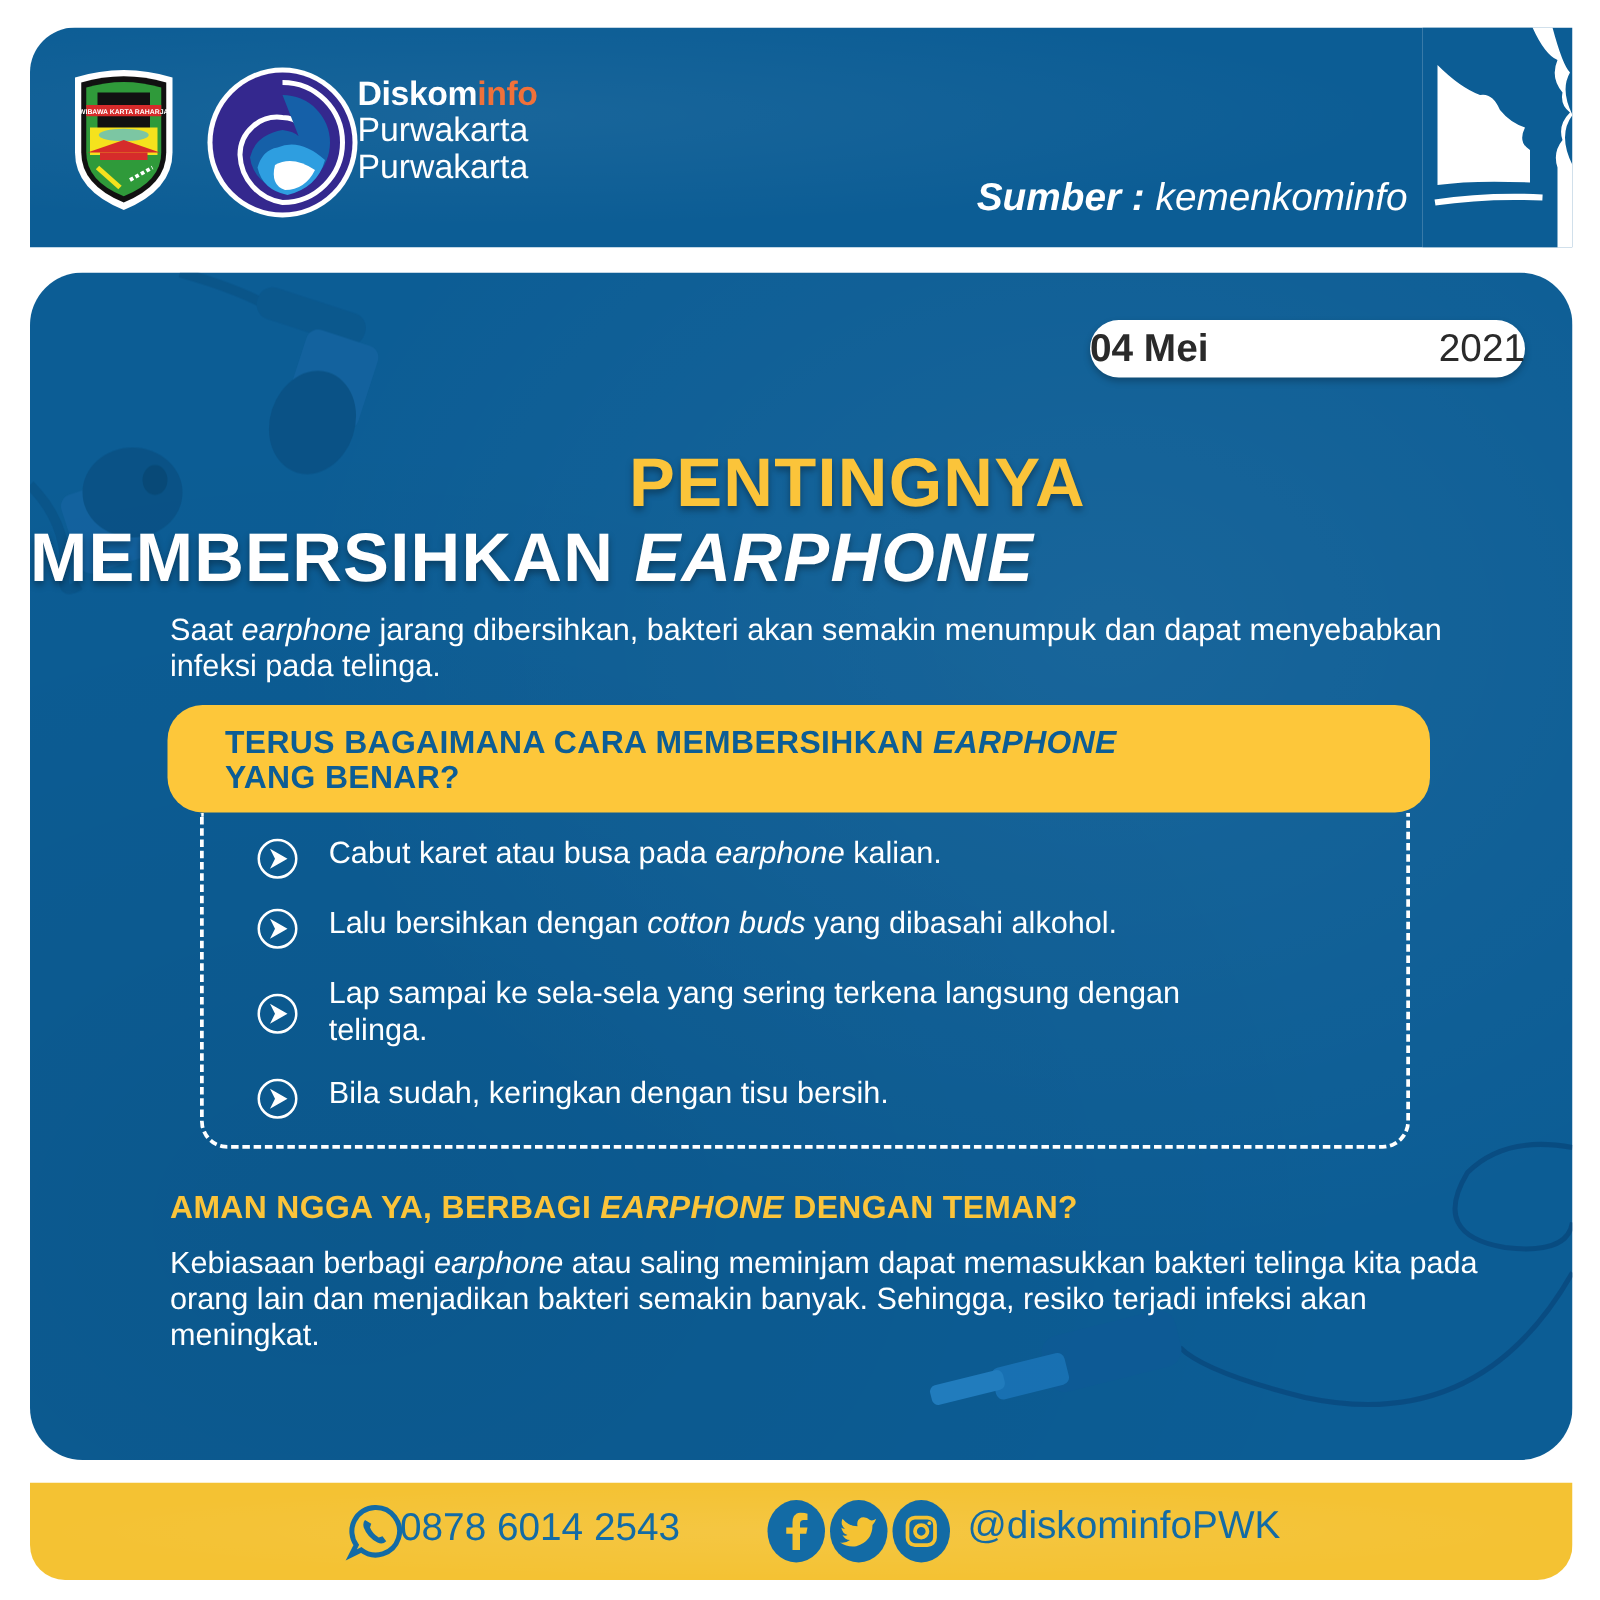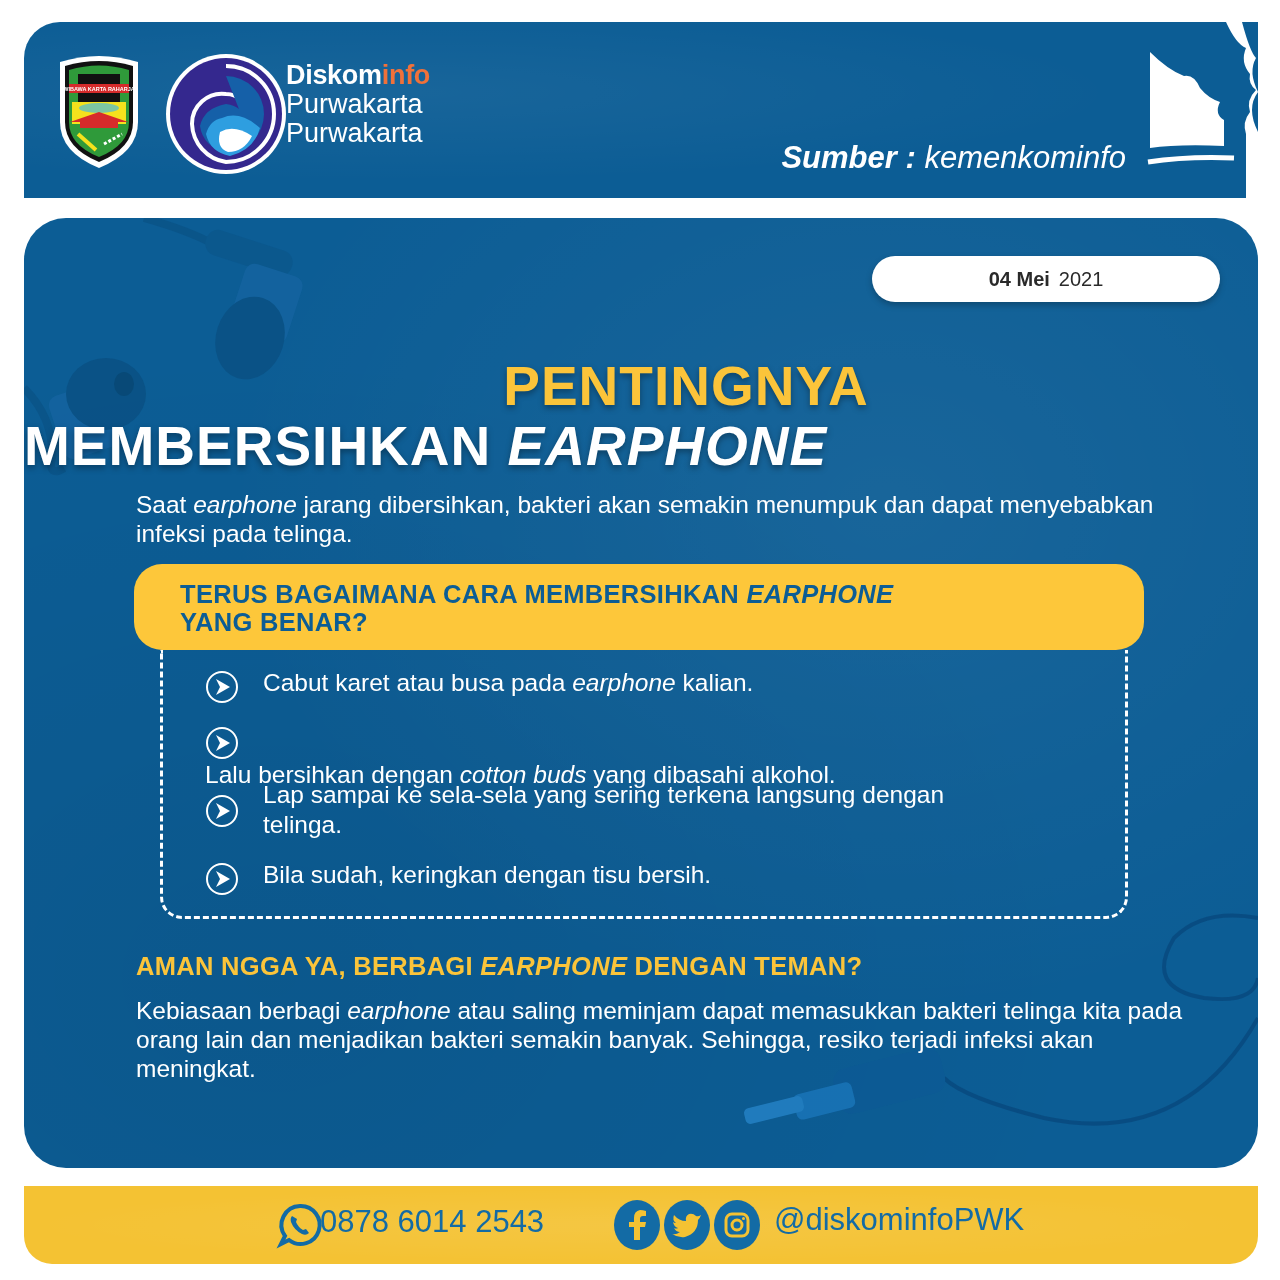--- a/index.html
+++ b/index.html
@@ -27,22 +27,22 @@
   .main {
     position: absolute; left: 24px; top: 218px; width: 1234px; height: 950px;
     background: #0c5d95; border-radius: 42px 42px 42px 42px;
     overflow: hidden;
     background-image: radial-gradient(ellipse at 70% 30%, rgba(255,255,255,0.05), transparent 55%), radial-gradient(ellipse at 20% 80%, rgba(0,0,0,0.06), transparent 60%);
   }
   .deco { position: absolute; left: 0; top: 0; width: 1234px; height: 950px; pointer-events: none; }
 
   .date-pill {
     position: absolute; left: 848px; top: 38px; width: 348px; height: 46px; background: #fff;
-    border-radius: 24px; display: flex; align-items: center; justify-content: center;
-    font-size: 20px; color: #2a2a2a; box-shadow: 0 3px 6px rgba(0,0,0,0.25);
+    border-radius: 24px; display: flex; align-items: center; justify-content: space-between;
+    font-size: 31px; color: #2a2a2a; box-shadow: 0 3px 6px rgba(0,0,0,0.25);
   }
   .date-pill .day { font-weight: bold; margin-right: 9px; }
 
   .title1 {
     position: absolute; left: 0; width: 1234px; top: 136px; text-align: center;
     color: #fbc43a; font-size: 55px; font-weight: bold; letter-spacing: 1px;
     text-shadow: 0 3px 6px rgba(0,0,0,0.35);
     margin-left: 45px;
   }
   .title2 {
@@ -178,21 +178,21 @@
   </div>
 
   <div class="steps-box">
     <div class="step" style="top:18px;">
       <svg class="chev" viewBox="0 0 34 34">
           <circle cx="17" cy="17" r="15" fill="none" stroke="#fff" stroke-width="2"></circle>
           <path d="M11 9 L25 17 L11 25 L15 17 Z" fill="#fff"></path>
         </svg>
       <span class="txt"><span>Cabut karet atau busa pada </span><i>earphone</i><span> kalian.</span></span>
     </div>
-    <div class="step" style="top:74px;flex-direction:column;">
+    <div class="step" style="top:74px;">
       <svg class="chev" viewBox="0 0 34 34">
           <circle cx="17" cy="17" r="15" fill="none" stroke="#fff" stroke-width="2"></circle>
           <path d="M11 9 L25 17 L11 25 L15 17 Z" fill="#fff"></path>
         </svg>
       <span class="txt"><span>Lalu bersihkan dengan </span><i>cotton buds</i><span> yang dibasahi alkohol.</span></span>
     </div>
     <div class="step" style="top:130px;">
       <svg class="chev" viewBox="0 0 34 34" style="margin-top:14px">
           <circle cx="17" cy="17" r="15" fill="none" stroke="#fff" stroke-width="2"></circle>
           <path d="M11 9 L25 17 L11 25 L15 17 Z" fill="#fff"></path>

